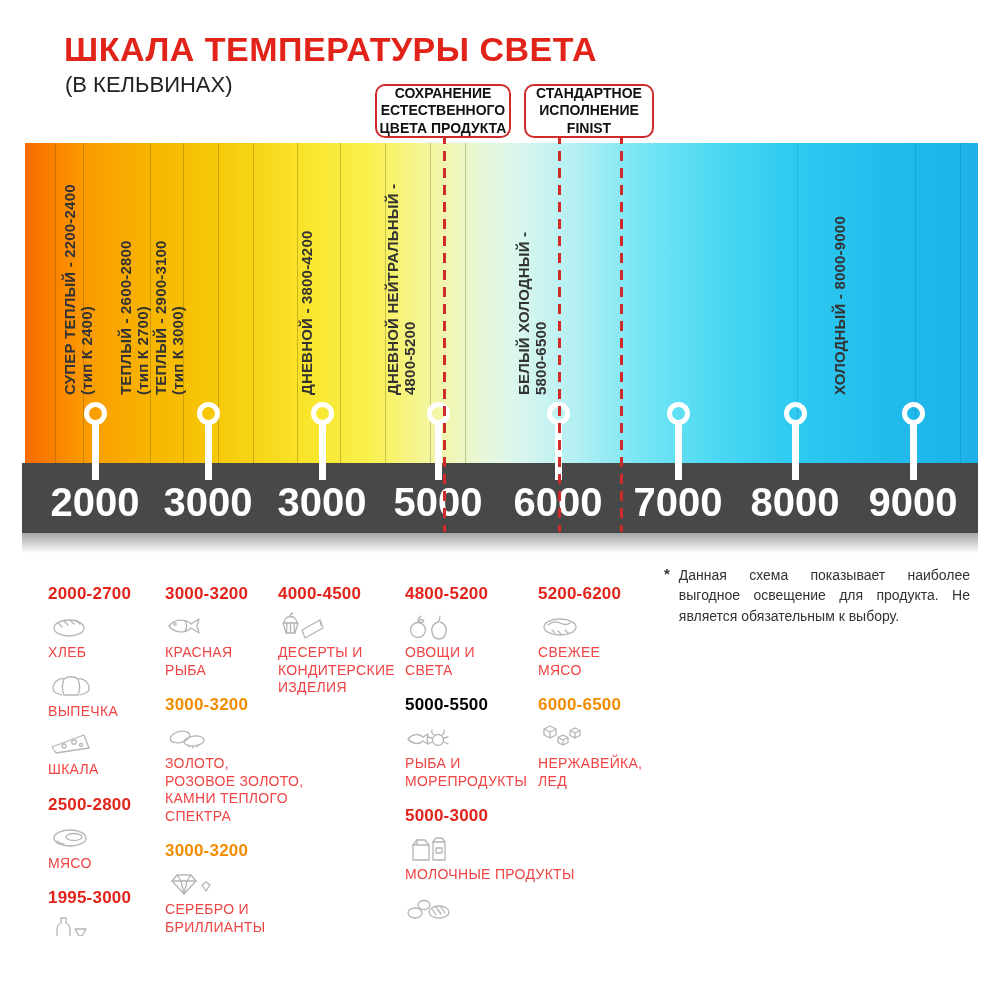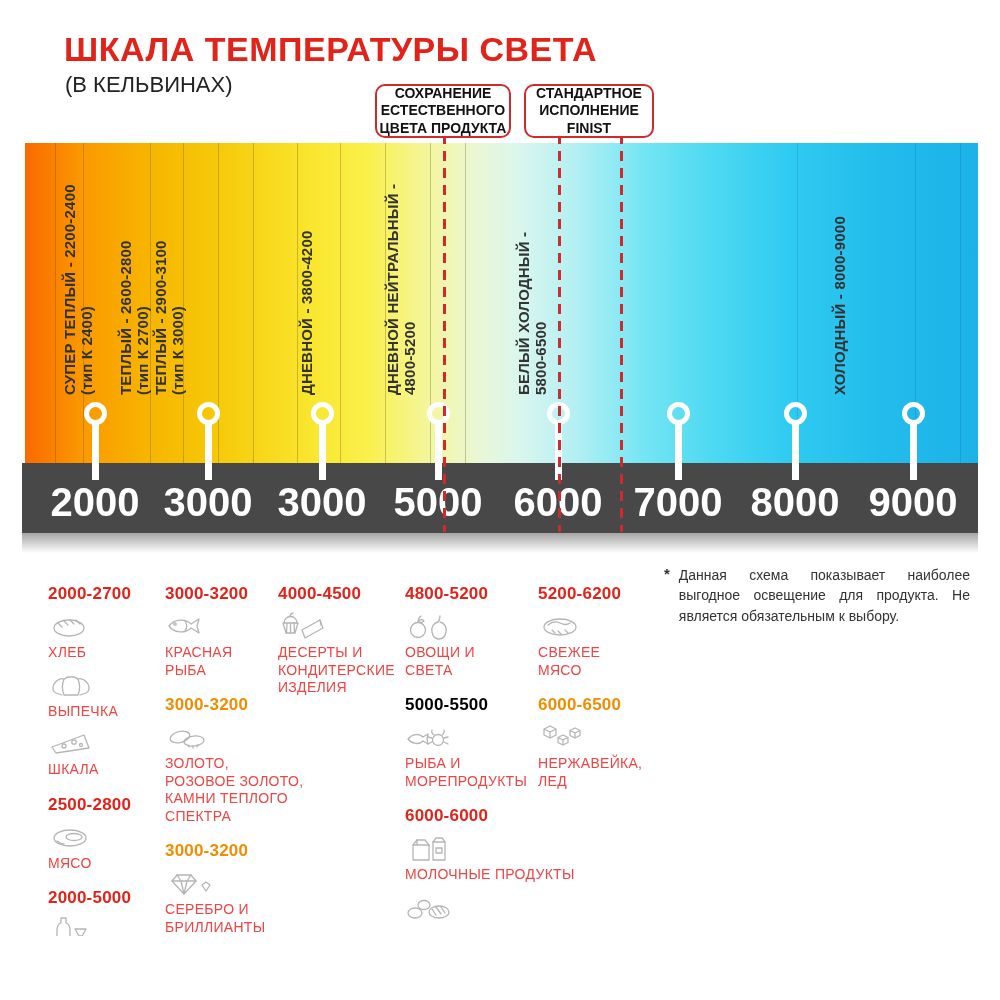--- a/index.html
+++ b/index.html
@@ -173,21 +173,21 @@
         <div class="item">
           <div class="icn">
             <svg viewBox="0 0 46 30" width="46" height="30" fill="none" stroke="#b5b5b5" stroke-width="1.3" stroke-linecap="round" stroke-linejoin="round">
               <ellipse cx="22" cy="16" rx="16" ry="8"></ellipse>
               <ellipse cx="26" cy="15" rx="8" ry="3.5"></ellipse>
               <path d="M9 19c2 2 4 3 7 3"></path>
             </svg>
           </div>
           <div class="ilabel">МЯСО</div>
         </div>
-        <div class="range" style="color: rgb(226, 35, 26);">2000-5000</div>
+        <div class="range" style="color: rgb(226, 35, 26);">1995-3000</div>
         <div class="item">
           <div class="icn">
             <svg viewBox="0 0 46 30" width="46" height="30" fill="none" stroke="#b5b5b5" stroke-width="1.3" stroke-linecap="round" stroke-linejoin="round">
               <path d="M13 3h5v5c3 1 4 4 4 7v11H9V15c0-3 1-6 4-7V3z"></path>
               <path d="M27 14h11l-4 7h-3l-4-7zM32.5 21v5M29.5 26h6"></path>
             </svg>
           </div>
           <div class="ilabel">АКОГОЛЬ</div>
         </div>
       </div>
@@ -267,21 +267,21 @@
           <div class="icn">
             <svg viewBox="0 0 46 30" width="46" height="30" fill="none" stroke="#b5b5b5" stroke-width="1.3" stroke-linecap="round" stroke-linejoin="round">
               <path d="M3 17c4-5 11-6 15-2l5-3-1 5 1 5-5-3c-4 4-11 3-15-2z"></path>
               <circle cx="33" cy="18" r="5.5"></circle>
               <path d="M29 13q-3-2-2-5M37 13q3-2 2-5M27 20l-4 2M27 16l-4-1M39 20l4 2M39 16l4-1"></path>
             </svg>
           </div>
           <div class="ilabel">РЫБА И
 МОРЕПРОДУКТЫ</div>
         </div>
-        <div class="range" style="color: rgb(226, 35, 26);">6000-6000</div>
+        <div class="range" style="color: rgb(226, 35, 26);">5000-3000</div>
         <div class="item">
           <div class="icn">
             <svg viewBox="0 0 46 30" width="46" height="30" fill="none" stroke="#b5b5b5" stroke-width="1.3" stroke-linecap="round" stroke-linejoin="round">
               <path d="M8 12l4-5h8l4 5v15H8V12z"></path>
               <path d="M8 12h16M12 7v5"></path>
               <path d="M28 9l3-4h6l3 4v18H28V9z"></path>
               <path d="M28 9h12"></path>
               <rect x="31" y="15" width="6" height="5"></rect>
             </svg>
           </div>

